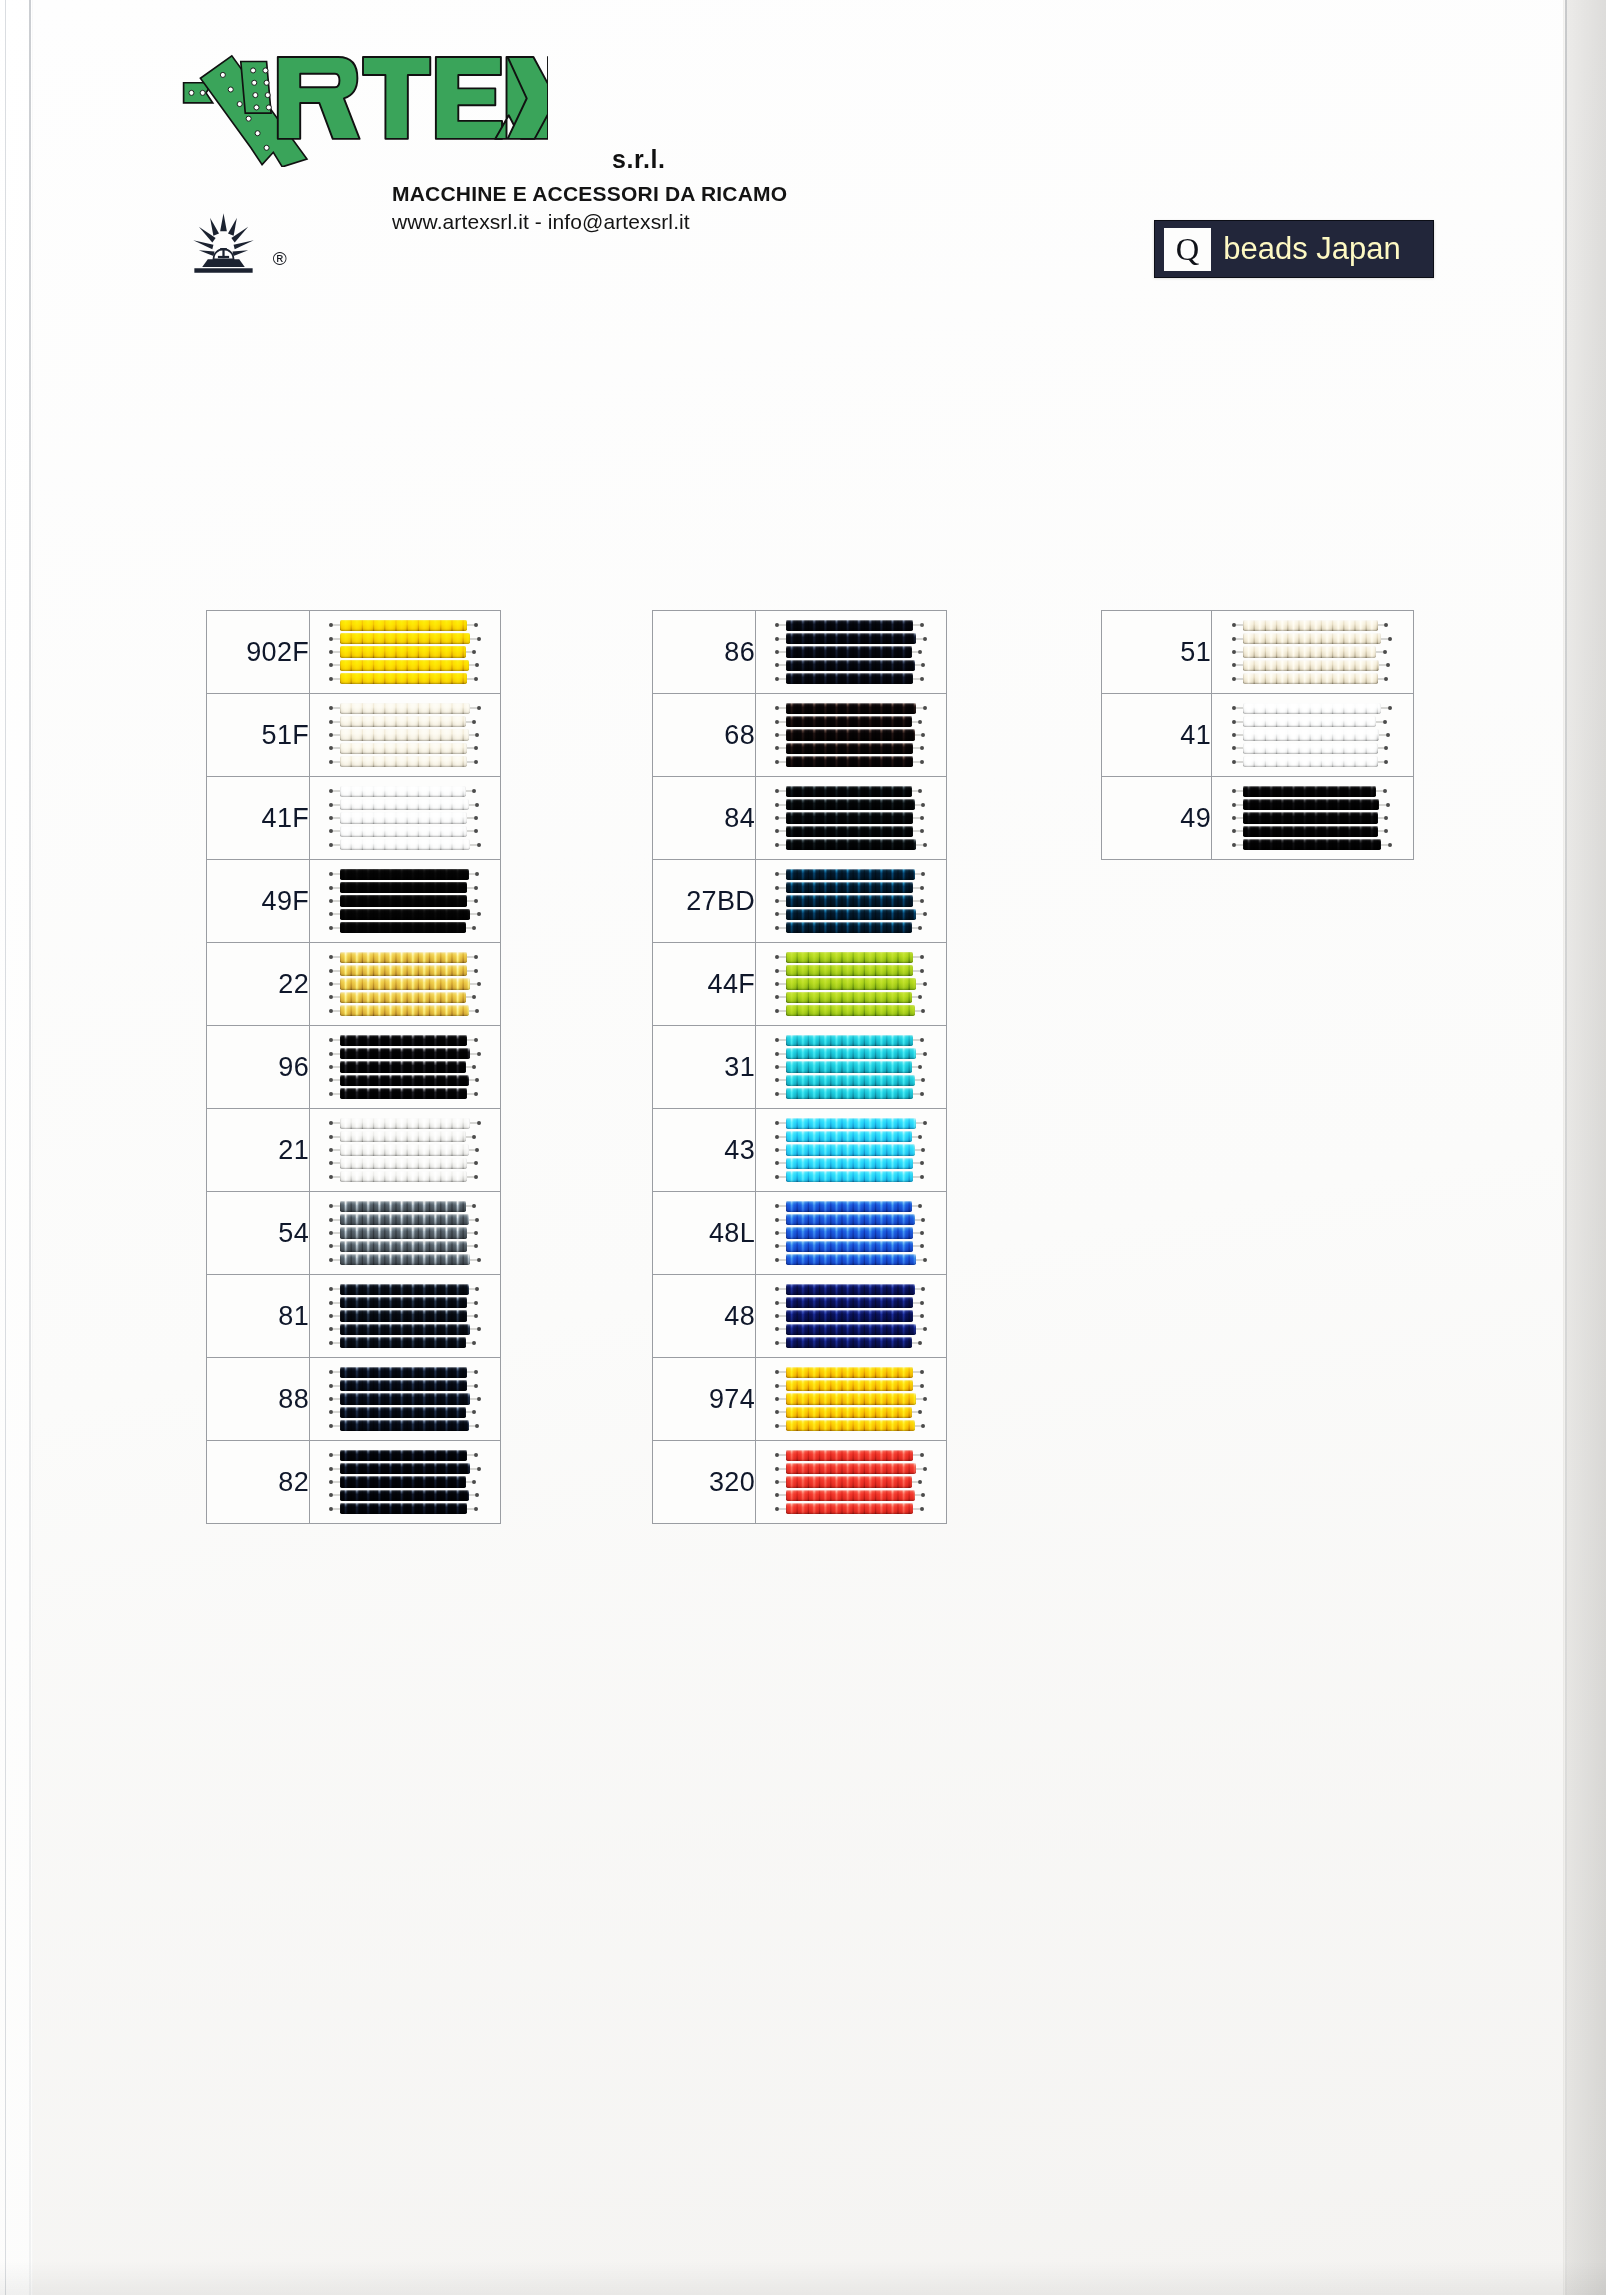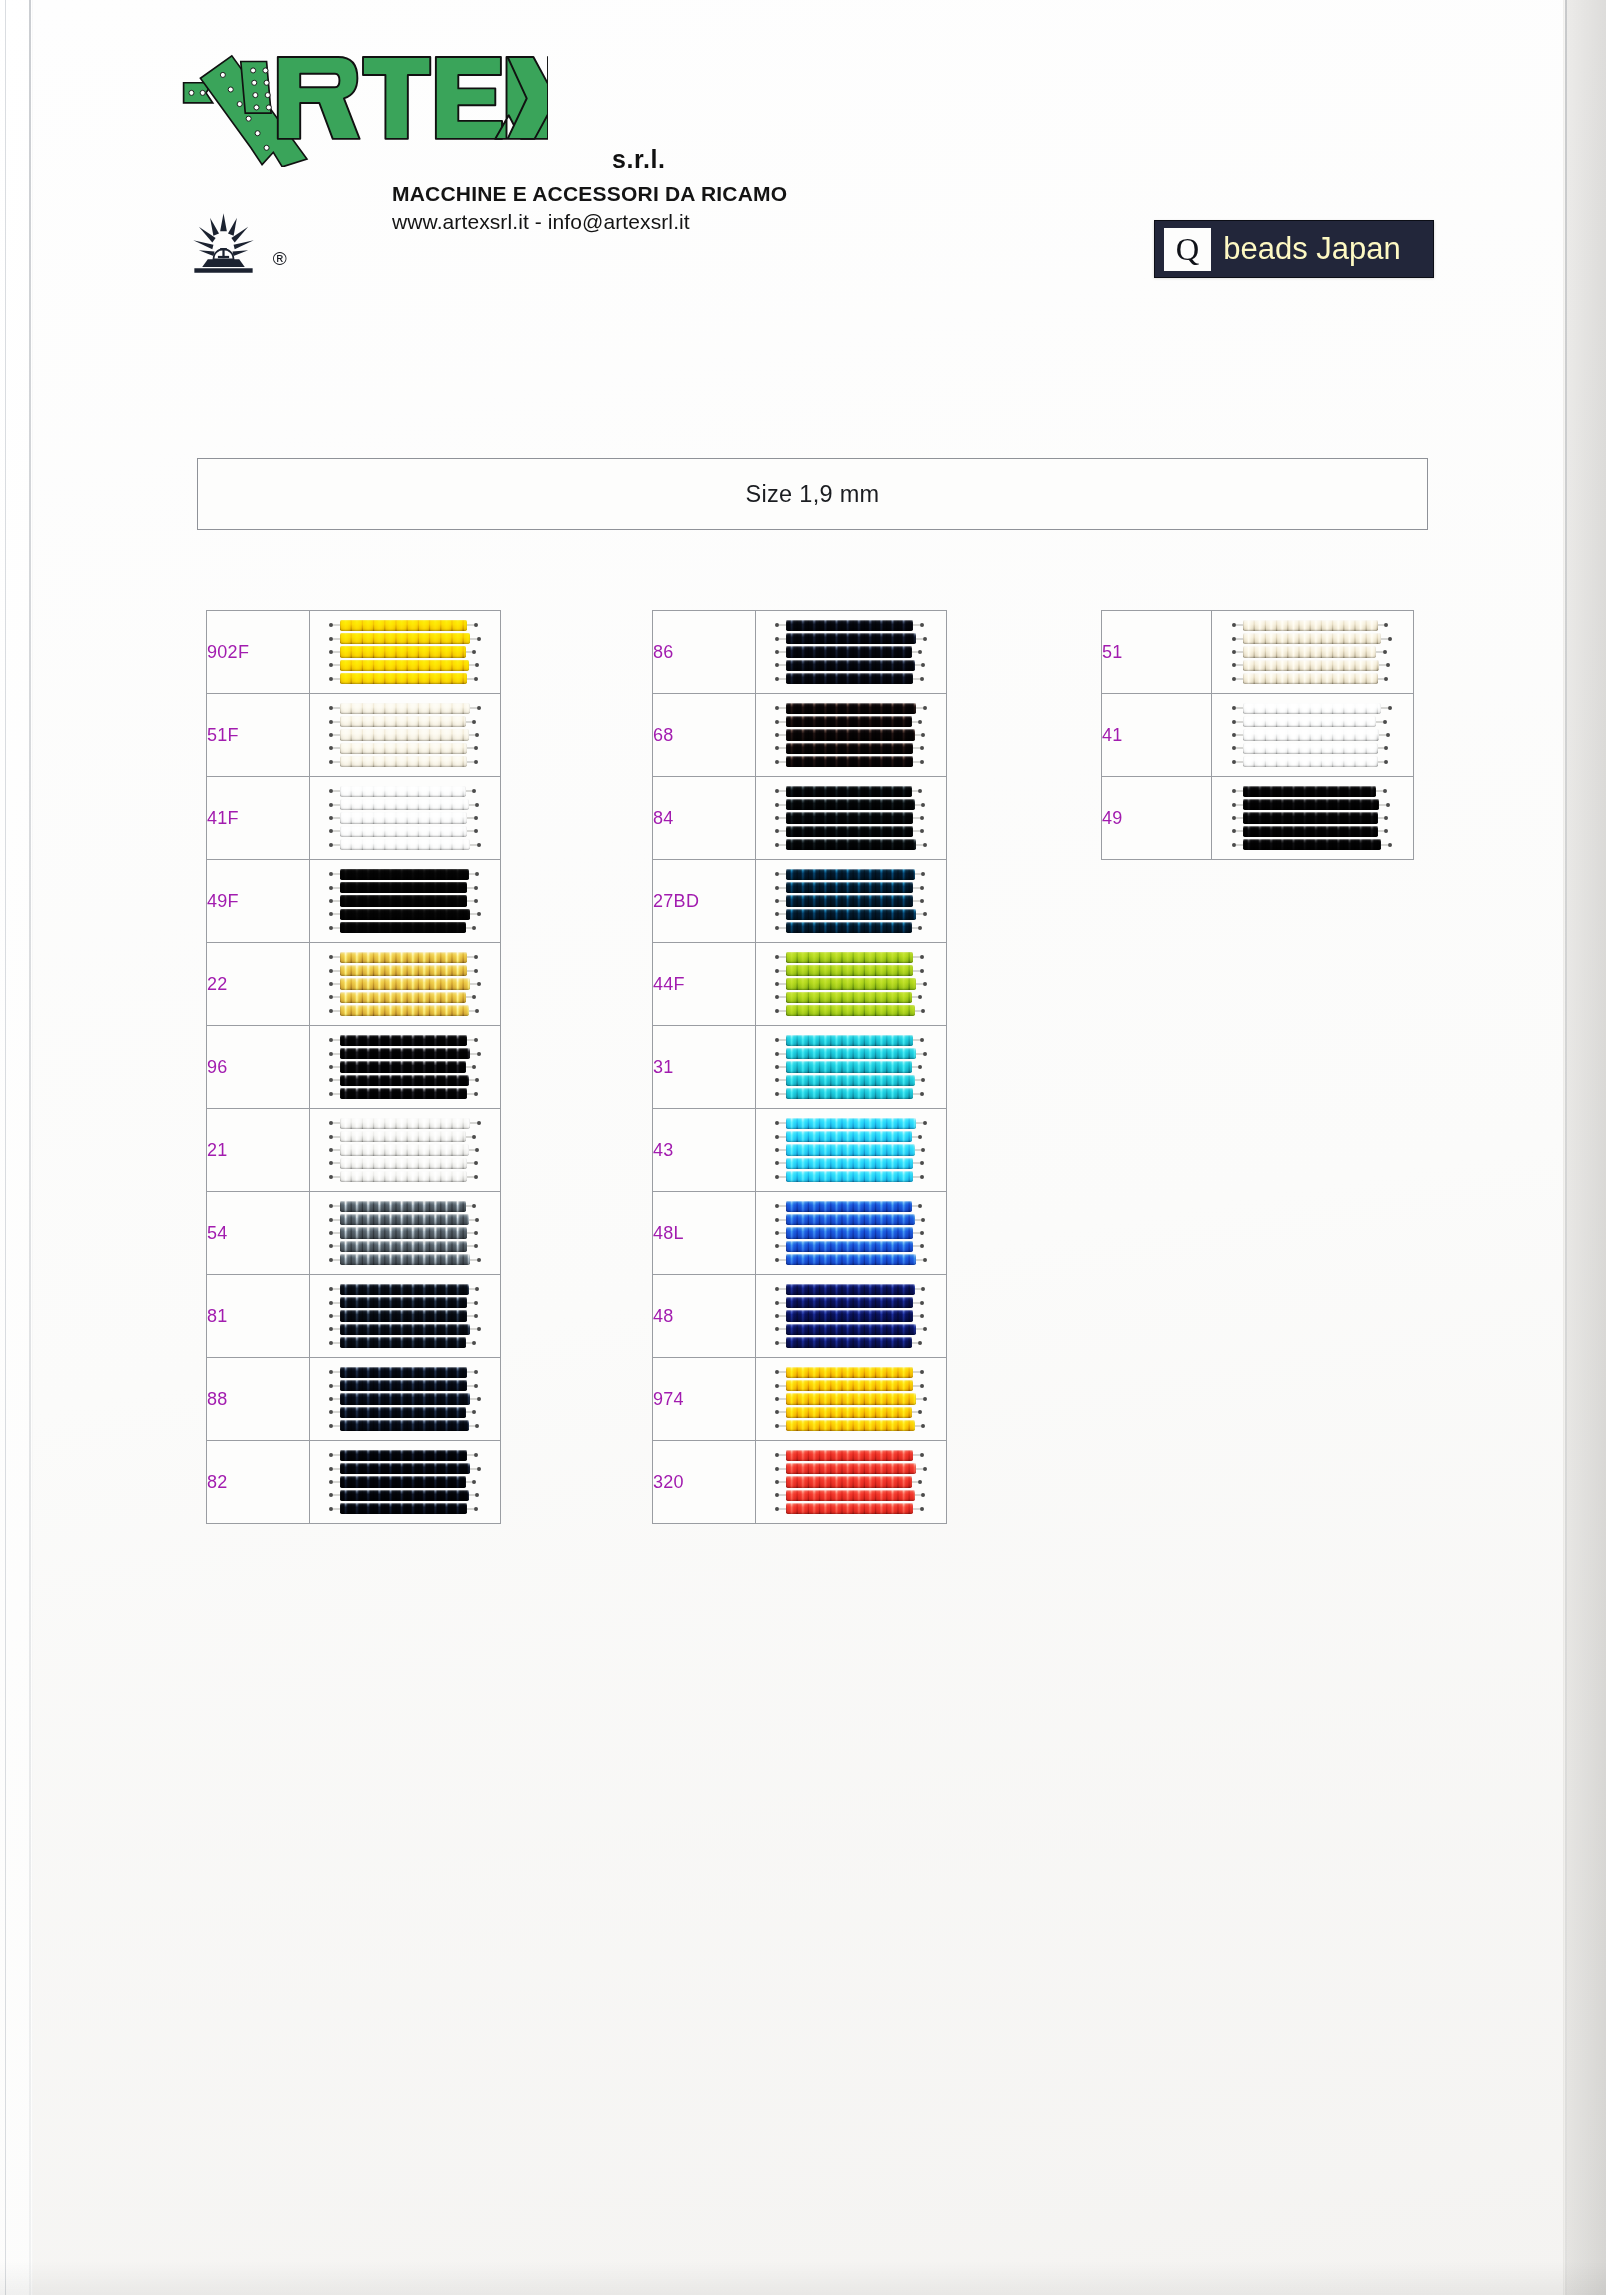--- a/index.html
+++ b/index.html
@@ -105,22 +105,22 @@
 
   .swatch-table{border-collapse:collapse;}
   .swatch-table td{
     border:1.1px solid #9a9da2;
     padding:0;
     background:#fdfdfc;
     box-sizing:border-box;
   }
   .cell-code{
     width:103px;height:83px;
-    text-align:left;vertical-align:middle;
-    font-size:18px;color:#a21caf;letter-spacing:0.3px;
+    text-align:right;vertical-align:middle;
+    font-size:27px;color:#0f172a;letter-spacing:0.3px;
   }
   .cell-swatch{
     width:191px;height:83px;
     vertical-align:middle;
   }
   .col-3 .cell-code{width:110px;}
   .col-3 .cell-swatch{width:202px;}
 
   
   .bead-pack{
@@ -240,23 +240,20 @@
       </g>
     </svg>
     <div class="toho-reg">®</div>
   </div>
 
   <div class="jp-badge">
     <div class="jp-q">Q</div>
     <div class="jp-text">beads Japan</div>
   </div>
 
-  <div class="size-banner">
-    <div class="size-text">Size 1,9 mm</div>
-  </div>
 
   <div class="tables">
     <div class="col col-1">
       <table class="swatch-table">
           <tbody>
             <tr>
               <td class="cell-code">902F</td>
               <td class="cell-swatch">
                 <div class="bead-pack">
                   <div class="bead-row">

